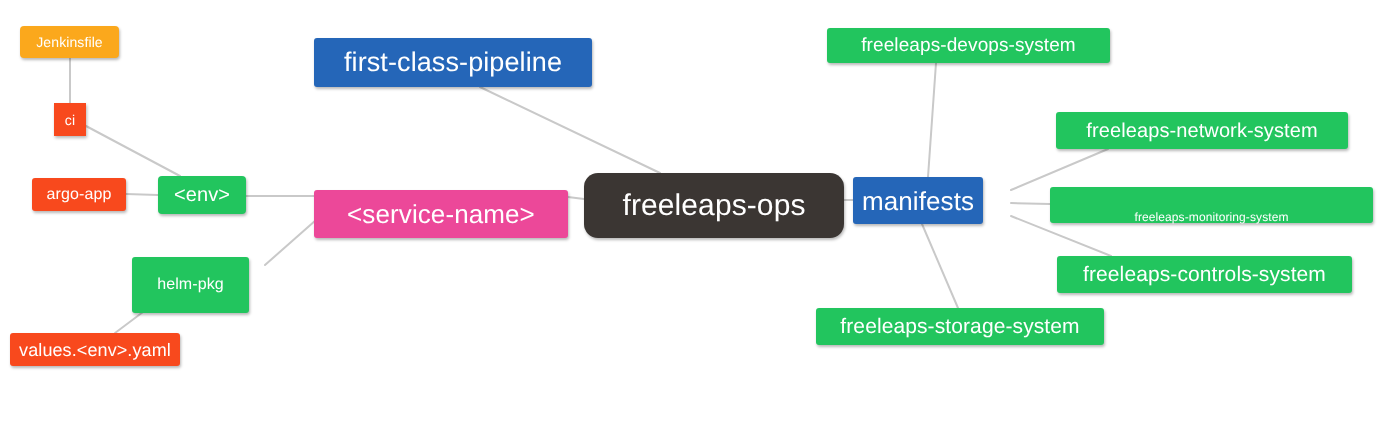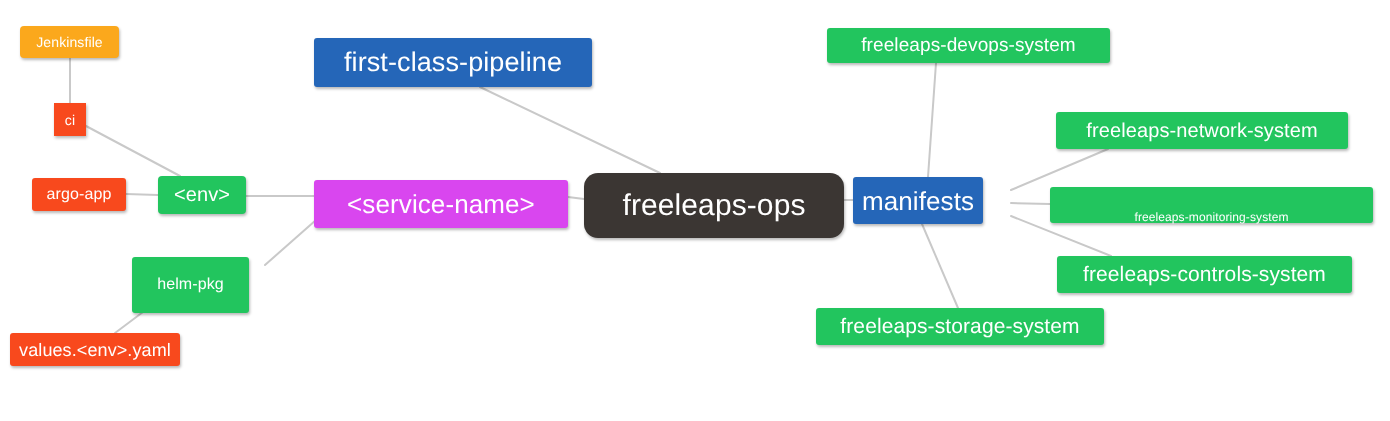--- a/index.html
+++ b/index.html
@@ -80,21 +80,21 @@
       </div>
       <div class="node" style="left: 132px; top: 257px; width: 117px; height: 56px; background: rgb(34, 197, 94); font-size: 16px; border-radius: 3px;">
         <span class="node-label">helm-pkg</span>
       </div>
       <div class="node" style="left: 10px; top: 333px; width: 170px; height: 33px; background: rgb(248, 73, 29); font-size: 18px; border-radius: 3px;">
         <span class="node-label">values.&lt;env&gt;.yaml</span>
       </div>
       <div class="node" style="left: 314px; top: 38px; width: 278px; height: 49px; background: rgb(37, 102, 184); font-size: 27px; border-radius: 3px;">
         <span class="node-label">first-class-pipeline</span>
       </div>
-      <div class="node" style="left: 314px; top: 180px; width: 254px; height: 48px; background: #d946ef; font-size: 26px; border-radius: 3px;">
+      <div class="node" style="left: 314px; top: 190px; width: 254px; height: 48px; background: #ec4899; font-size: 26px; border-radius: 3px;">
         <span class="node-label">&lt;service-name&gt;</span>
       </div>
       <div class="node" style="left: 584px; top: 173px; width: 260px; height: 65px; background: rgb(59, 54, 51); font-size: 30px; border-radius: 14px;">
         <span class="node-label">freeleaps-ops</span>
       </div>
       <div class="node" style="left: 853px; top: 177px; width: 130px; height: 47px; background: rgb(37, 102, 184); font-size: 26px; border-radius: 3px;">
         <span class="node-label">manifests</span>
       </div>
       <div class="node" style="left: 801px; top: 28px; width: 283px; height: 35px; background: rgb(34, 197, 94); font-size: 19px; border-radius: 3px; margin-left: 26px;">
         <span class="node-label">freeleaps-devops-system</span>

